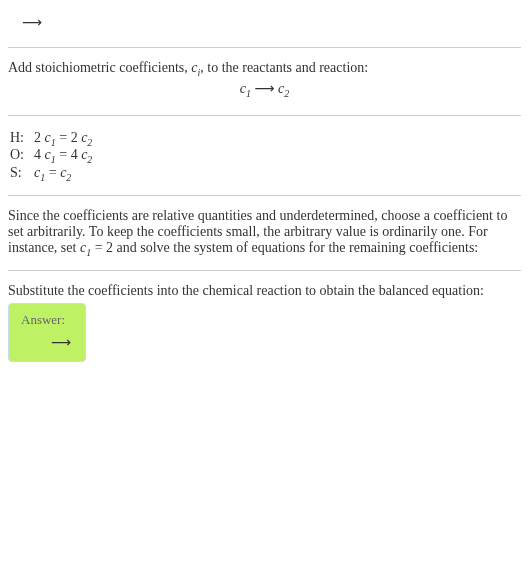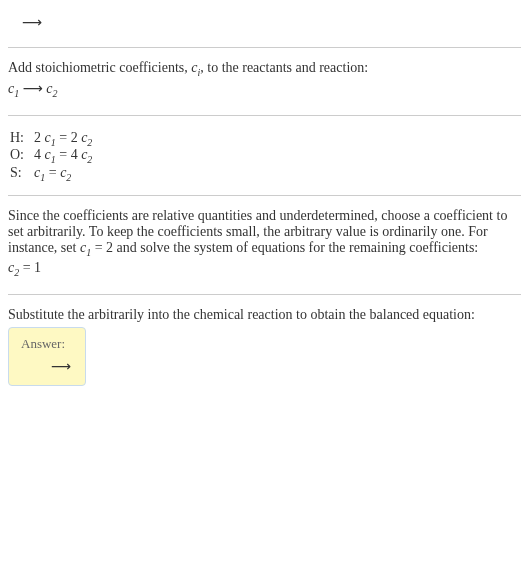--- a/index.html
+++ b/index.html
@@ -21,20 +21,21 @@
     .divider {
       border: none;
       border-top: 1px solid #ccc;
       margin: 4px 0;
     }
     .arrow-line {
       padding: 2px 0 4px 14px;
     }
     .coeff-line {
       padding: 2px 0 4px 0;
+      text-align: center;
     }
     .sub {
       font-size: 10px;
       vertical-align: sub;
       font-style: italic;
     }
     .ital {
       font-style: italic;
     }
     .eq-table {
@@ -46,21 +47,21 @@
     }
     .eq-label {
       width: 26px;
       padding-left: 2px;
     }
     .eq-expr {
       padding-left: 0;
     }
     .answer-box {
       display: inline-block;
-      background: #fef9c3;
+      background: #bef264;
       border: 1px solid #c8dbed;
       border-radius: 4px;
       padding: 8px 12px 10px 12px;
       margin-top: 4px;
     }
     .answer-label {
       color: #666;
       font-size: 13px;
       margin-bottom: 6px;
     }
@@ -112,26 +113,23 @@
     </div>
   </div>
 </div>
 
 <hr class="divider">
 
 <div class="section">
   <div>
     <span>Since the coefficients are relative quantities and underdetermined, choose a coefficient to set arbitrarily. To keep the coefficients small, the arbitrary value is ordinarily one. For instance, set </span><span class="ital">c</span><span class="sub">1</span><span> = 2 and solve the system of equations for the remaining coefficients:</span>
   </div>
-  <div class="coeff-line">
-    <span class="ital">c</span><span class="sub">2</span><span> = 1</span>
-  </div>
 </div>
 
 <hr class="divider">
 
 <div class="section">
-  <div>Substitute the arbitrarily into the chemical reaction to obtain the balanced equation:</div>
+  <div>Substitute the coefficients into the chemical reaction to obtain the balanced equation:</div>
   <div class="answer-box">
     <div class="answer-label">Answer:</div>
     <div class="answer-arrow">⟶</div>
   </div>
 </div>
 
 </body></html>

